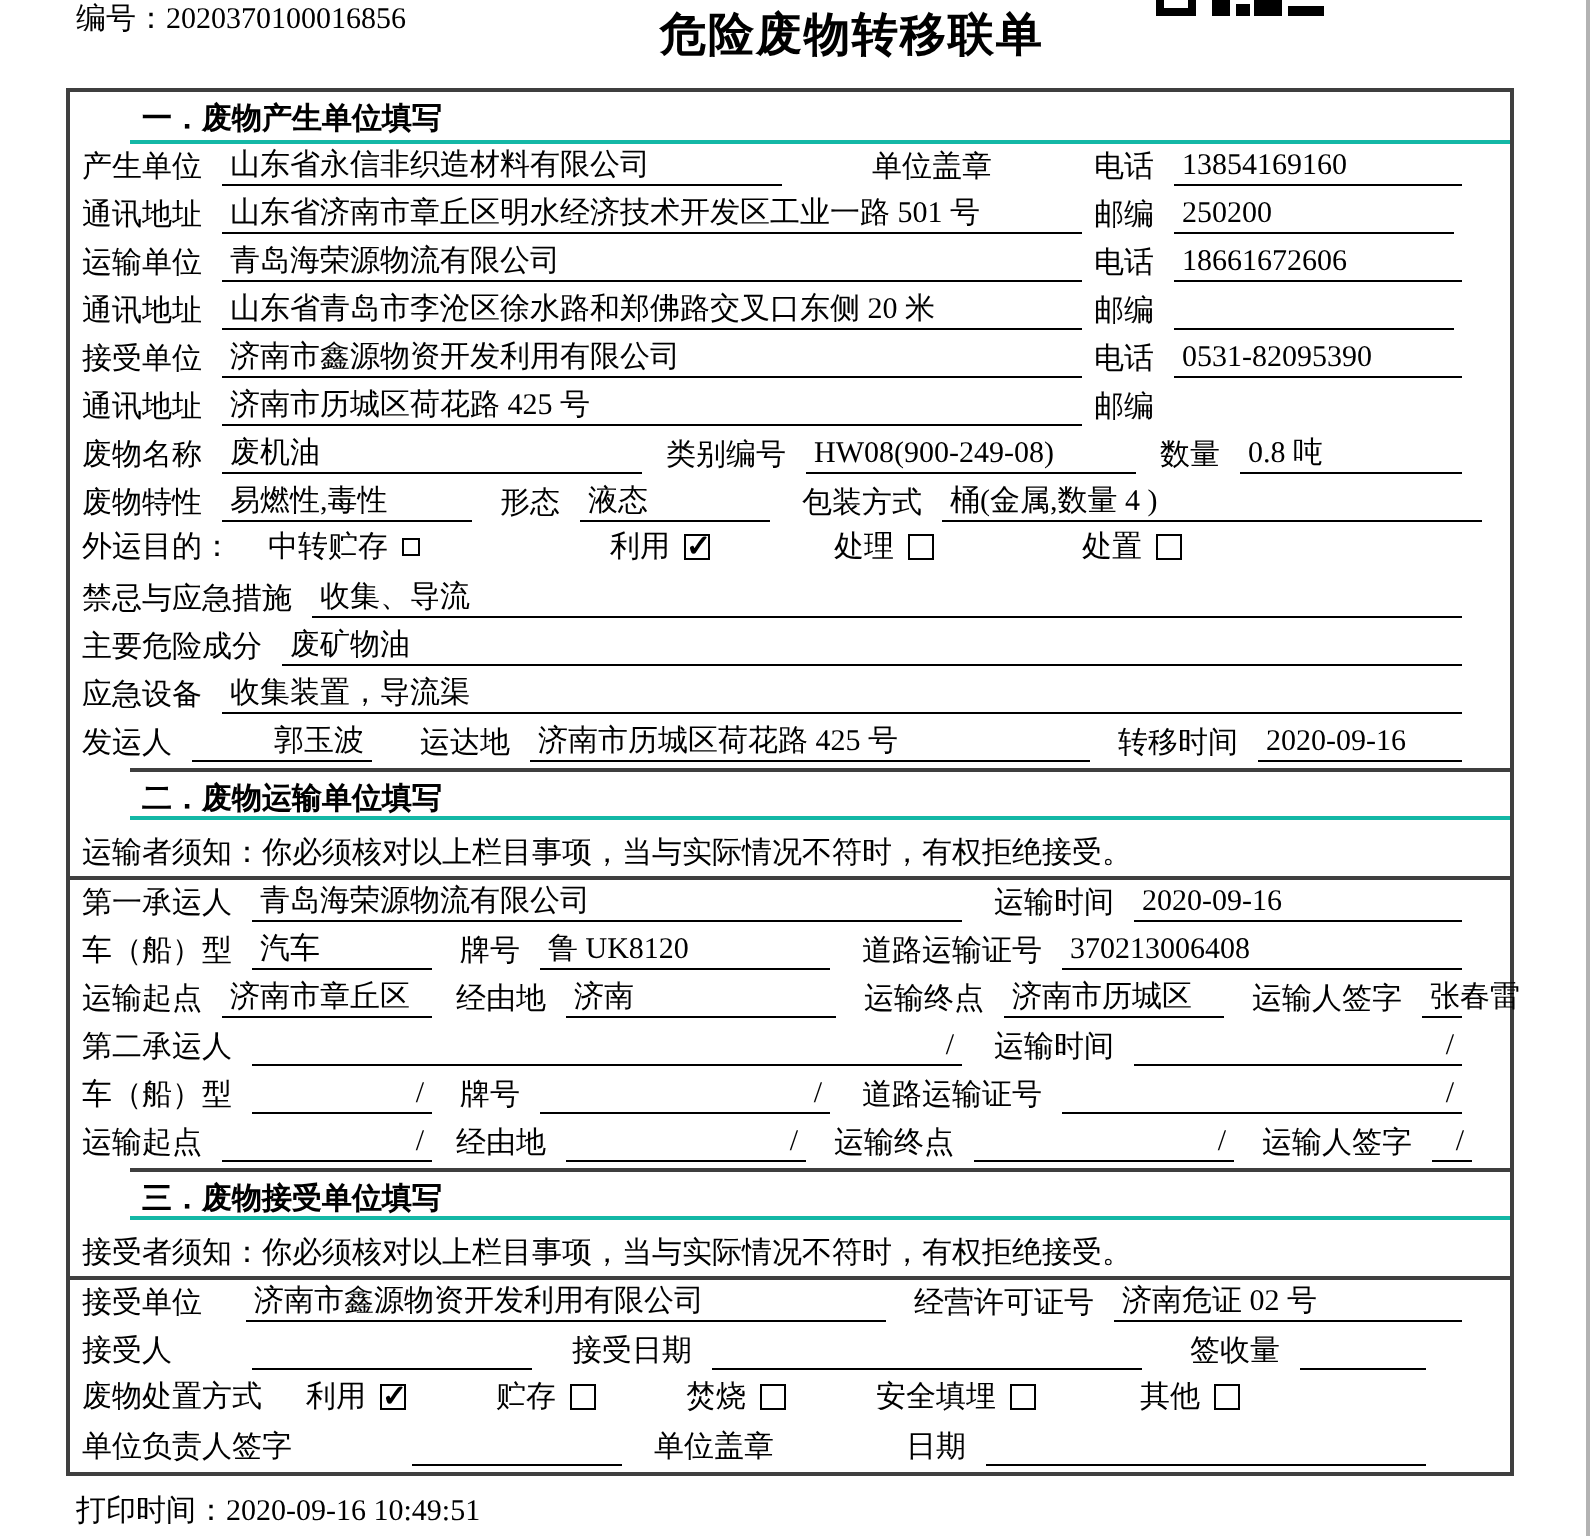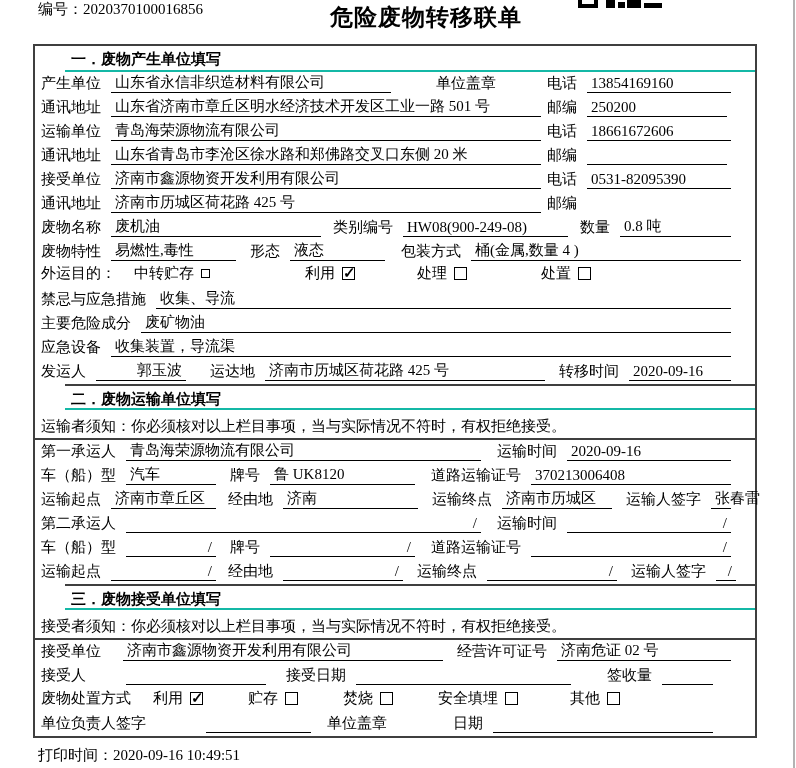--- a/index.html
+++ b/index.html
@@ -239,21 +239,21 @@
       <span class="val" style="width:320px;margin-left:12px">济南市鑫源物资开发利用有限公司</span>
       <span class="lbl" style="margin-left:14px">经营许可证号</span>
       <span class="val fill">济南危证 02 号</span>
     </div>
 
     <div class="row">
       <span class="lbl">接受人</span>
       <span class="val" style="width:140px;margin-left:30px"></span>
       <span class="lbl" style="margin-left:20px">接受日期</span>
       <span class="val" style="width:215px"></span>
-      <span class="lbl" style="margin-left:36px">签收量</span>
+      <span class="lbl" style="margin-left:24px">签收量</span>
       <span class="val fill" style="margin-right:18px"></span>
     </div>
 
     <div class="row" style="align-items:center">
       <span class="lbl">废物处置方式</span>
       <span class="opt" style="margin-left:12px">
         <span>利用</span>
         <span class="cb checked"></span>
       </span>
       <span class="opt" style="margin-left:45px">

